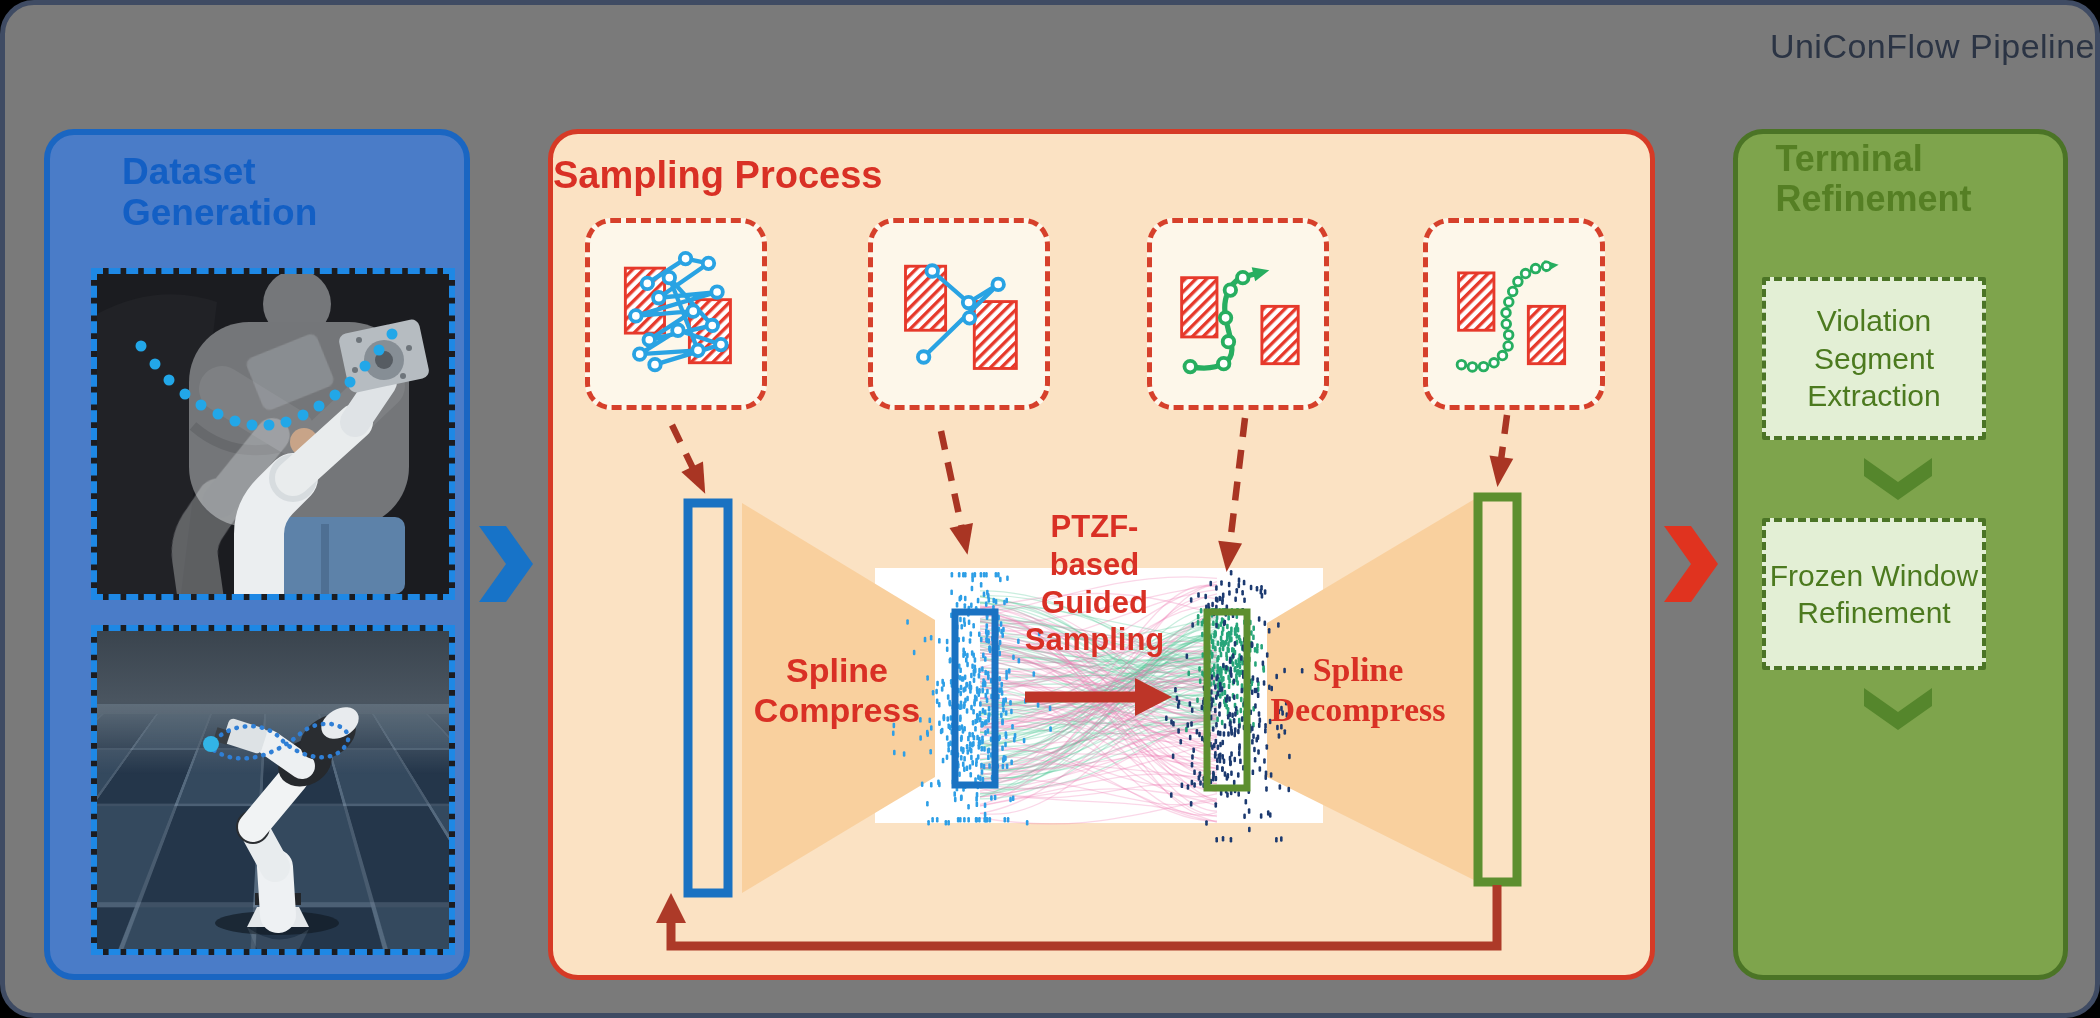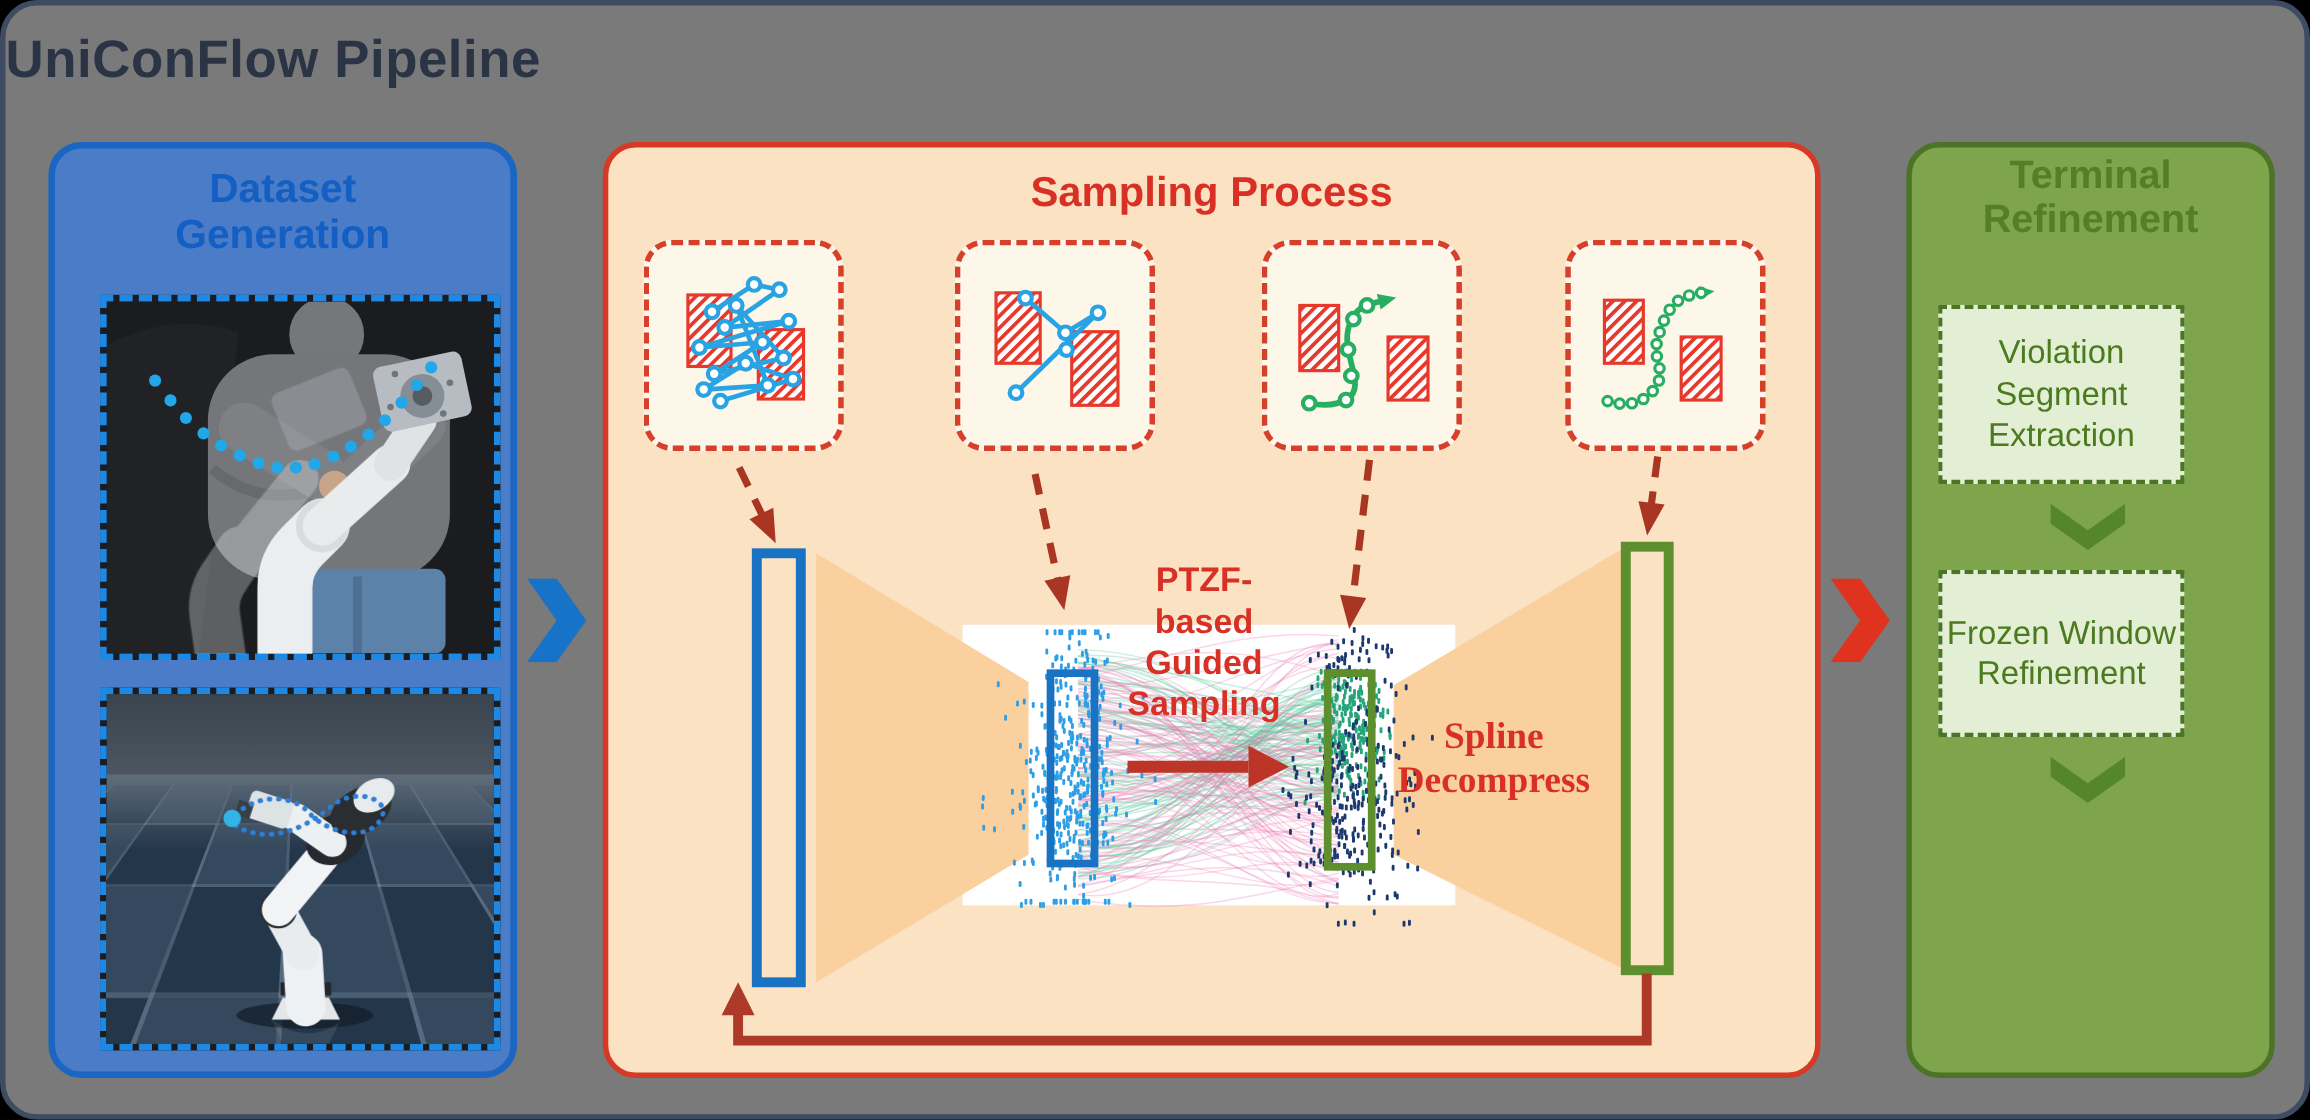--- a/index.html
+++ b/index.html
@@ -1,26 +1,26 @@
 <!DOCTYPE html>
 <html style="--canvas-bg: #7a7a7a; --canvas-border: #3f4b63; --title-text: #2b3444; --blue-panel-bg: #4a7cc8; --blue-panel-border: #1a66c2; --blue-title: #135fc4; --photo-dash: #1e88e5; --arrow-blue: #1773c8; --arrow-red: #e0331f; --peach-panel-bg: #fbe2c3; --peach-panel-border: #d63a26; --red-text: #d93025; --traj-box-bg: #fdf7ea; --traj-box-border: #d6402b; --obstacle-red: #e6392b; --traj-blue: #29a3e3; --traj-green: #27ae60; --funnel: #f9d09e; --dark-red: #a93523; --feedback-red: #ad3a28; --solid-arrow: #bd3528; --blue-box: #1a72c2; --green-box: #5d8f2f; --scatter-blue: #2e9fe6; --scatter-teal: #27a57a; --scatter-navy: #1c3a70; --line-pink: #f07ab2; --line-teal: #4ec695; --green-panel-bg: #7ea44c; --green-panel-border: #4b7426; --green-title: #557f24; --step-box-bg: #e3efd5; --step-box-border: #4b7426; --step-text: #4c7a1f; --chevron-green: #55862c;"><head>
 <meta charset="utf-8">
 <style>
   html,body{margin:0;padding:0;background:#000;font-family:"Liberation Sans",sans-serif;}
   .canvas{position:relative;width:2100px;height:1018px;background:var(--canvas-bg);
     border:5px solid var(--canvas-border);border-radius:34px;box-sizing:border-box;overflow:hidden;}
-  .main-title{position:absolute;top:22px;left:0;width:100%;text-align:left;
-    font-size:48px;font-weight:bold;color:var(--title-text);letter-spacing:.5px;}
+  .main-title{position:absolute;top:22px;left:0;width:100%;text-align:right;
+    font-size:34px;font-weight:normal;color:var(--title-text);letter-spacing:.5px;}
 
   .panel{position:absolute;top:124px;height:851px;border-radius:30px;box-sizing:border-box;}
   .panel-blue{left:39px;width:426px;background:var(--blue-panel-bg);border:6px solid var(--blue-panel-border);}
   .panel-peach{left:543px;width:1107px;background:var(--peach-panel-bg);border:5px solid var(--peach-panel-border);}
   .panel-green{left:1728px;width:335px;background:var(--green-panel-bg);border:5px solid var(--green-panel-border);}
 
-  .panel-title{text-align:center;font-weight:bold;}
+  .panel-title{font-weight:bold;}
   .pt-blue{margin:16px auto 0;width:270px;font-size:37px;line-height:1.12;color:var(--blue-title);}
   .pt-red{margin:20px auto 0;font-size:38px;color:var(--red-text);}
   .pt-green{margin:5px auto 0;width:250px;font-size:36px;line-height:1.12;color:var(--green-title);}
 
   .photo{position:absolute;left:41px;width:364px;border:6px dashed var(--photo-dash);
     box-sizing:border-box;overflow:hidden;background:#1b1c20;}
   .photo1{top:133px;height:332px;}
   .photo2{top:490px;height:330px;}
   .photo svg{display:block;position:absolute;inset:0;z-index:2;}
   .sim-sky{position:absolute;inset:0;z-index:0;
@@ -1426,20 +1426,21 @@
       <line x1="1240" y1="413" x2="1223" y2="555" stroke="#a93523" stroke-width="6.5" stroke-dasharray="19 13"></line>
       <polygon points="1221.573566077967,566.9149186428642 1213.2247322401854,535.7011881136706 1237.0545695259138,538.5540559577368" fill="#a93523"></polygon>
       <line x1="1502" y1="410" x2="1494" y2="470" stroke="#a93523" stroke-width="6.5" stroke-dasharray="19 13"></line>
       <polygon points="1492.4140353589078,481.89473480819163 1484.4842121534468,450.5719331466204 1508.2736817698299,453.74386242880485" fill="#a93523"></polygon>
       <line x1="1020" y1="692" x2="1130" y2="692" stroke="#bd3528" stroke-width="11"></line>
       <polygon points="1130,673 1167,692 1130,711" fill="#bd3528"></polygon>
       <path d="M1492,880 L1492,941 L666,941 L666,916" stroke="#ad3a28" stroke-width="9" fill="none"></path>
       <polygon points="666,888 651,918 681,918" fill="#ad3a28"></polygon>
     </svg>
 
+  <div class="red-label lbl-compress">Spline Compress</div>
   <div class="red-label lbl-guided">PTZF-based Guided Sampling</div>
   <div class="red-label lbl-decompress">Spline Decompress</div>
 
   <svg class="flow-chevron chev-red" viewBox="0 0 54 76">
     <path d="M0,0 H27 L54,38 L27,76 H0 L27,38 Z"></path>
   </svg>
 
   <section class="panel panel-green">
     <div class="panel-title pt-green">Terminal Refinement</div>
 

